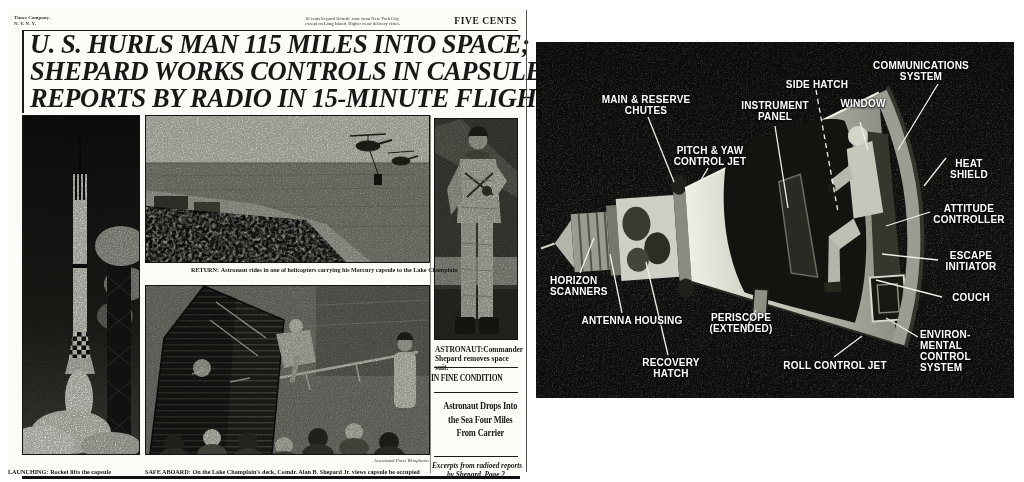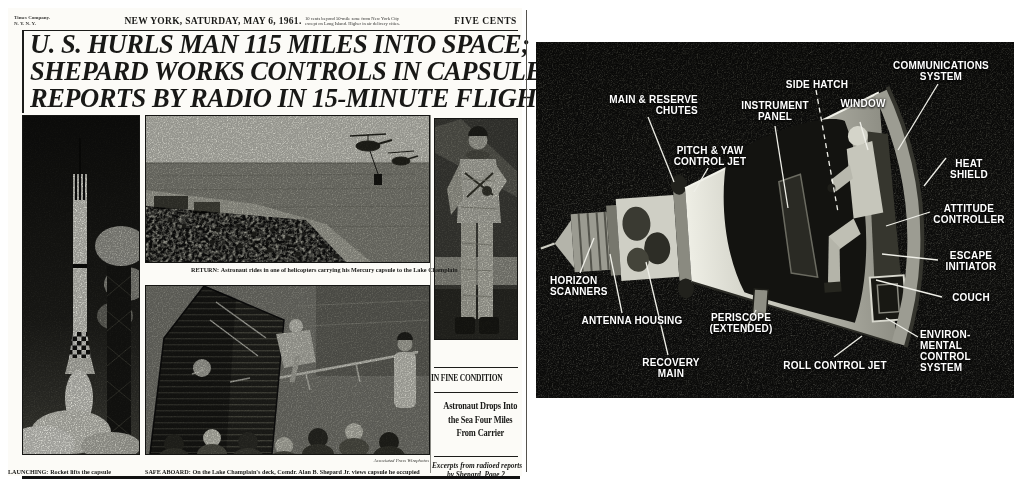--- a/index.html
+++ b/index.html
@@ -36,26 +36,26 @@
   #sb-sub span{display:inline-block;white-space:pre;font-weight:bold;font-size:10.5px;line-height:13.5px;transform:scaleX(.8);transform-origin:center top;letter-spacing:-.2px;}
   #sb-note{position:absolute;left:424px;top:453px;width:88px;text-align:center;font-size:7.3px;line-height:9px;font-style:italic;font-weight:bold;white-space:pre;}
   #bottom-rule{position:absolute;left:14px;top:468px;width:498px;border-top:3px solid #111;}
   
   #divider{position:absolute;left:526px;top:10px;height:462px;border-left:1px solid #55534e;}
   #diagram{position:absolute;left:536px;top:42px;width:478px;height:356px;}
   #diagram svg{position:absolute;left:0;top:0;}
   .dlabel{position:absolute;color:var(--label,#fff);font-family:"Liberation Sans",sans-serif;font-weight:bold;
     font-size:10px;line-height:11px;text-align:center;white-space:pre;letter-spacing:.2px;
     text-shadow:0 1px 2px rgba(0,0,0,.95),0 0 3px rgba(0,0,0,.7);}
-  #dl-chutes{left:58px;top:52px;width:104px;text-align:right;}
+  #dl-chutes{left:58px;top:52px;width:104px;}
   #dl-pitchyaw{left:130px;top:103px;width:88px;}
   #dl-instr{left:205px;top:58px;width:68px;}
   #dl-hatch{left:243px;top:37px;width:76px;}
   #dl-window{left:295px;top:56px;width:64px;}
-  #dl-comms{left:348px;top:18px;width:114px;}
+  #dl-comms{left:328px;top:18px;width:114px;}
   #dl-heat{left:404px;top:116px;width:58px;}
   #dl-attitude{left:396px;top:161px;width:74px;}
   #dl-escape{left:404px;top:208px;width:62px;}
   #dl-couch{left:408px;top:250px;width:54px;}
   #dl-env{left:384px;top:287px;width:70px;text-align:left;}
   #dl-horizon{left:14px;top:233px;width:66px;text-align:left;}
   #dl-antenna{left:40px;top:273px;width:112px;}
   #dl-recovery{left:100px;top:315px;width:70px;}
   #dl-periscope{left:164px;top:270px;width:82px;}
   #dl-roll{left:236px;top:318px;width:126px;}
@@ -100,21 +100,20 @@
         <stop offset="1" stop-color="#50504a"></stop>
     </linearGradient>
   </defs>
 </svg>
 
 <div id="newspaper">
   <div id="masthead-left">
     <div>Times Company.</div>
     <div>N. Y. N. Y.</div>
   </div>
-  <div id="dateline">NEW YORK, SATURDAY, MAY 6, 1961.</div>
   <div id="fineprint">
     <div>10 cents beyond 50-mile zone from New York City</div>
     <div>except on Long Island. Higher in air delivery cities.</div>
   </div>
   <div id="price">FIVE CENTS</div>
   <div id="mast-rule"></div>
 
   <div id="headline-block">
     <div class="hl">U. S. HURLS MAN 115 MILES INTO SPACE;</div>
     <div class="hl">SHEPARD WORKS CONTROLS IN CAPSULE,</div>
@@ -293,20 +292,23 @@
 
   <div class="cap" id="cap-launching">
     <span class="squeeze"><b>LAUNCHING:</b><span>Rocket lifts the capsule</span></span>
   </div>
   <div class="cap" id="cap-return">
     <span class="squeeze"><b>RETURN:</b><span>Astronaut rides in one of helicopters carrying his Mercury capsule to the Lake Champlain</span></span>
   </div>
   <div id="credit">Associated Press Wirephotos</div>
   <div class="cap" id="cap-safe">
     <span class="squeeze"><b>SAFE ABOARD:</b><span>On the Lake Champlain's deck, Comdr. Alan B. Shepard Jr. views capsule he occupied</span></span>
+  </div>
+  <div id="cap-astro">
+    <b>ASTRONAUT:</b><span>Commander Shepard removes space suit.</span>
   </div>
 
   <div id="rule-v-right"></div>
   <div class="sbrule" id="sb-rule1"></div>
   <div id="sb-head"><span>IN FINE CONDITION</span></div>
   <div class="sbrule" id="sb-rule2"></div>
   <div id="sb-sub"><span>Astronaut Drops Into
 the Sea Four Miles
 From Carrier</span></div>
   <div class="sbrule" id="sb-rule3"></div>
@@ -407,17 +409,17 @@
 INITIATOR</div>
   <div class="dlabel" id="dl-couch">COUCH</div>
   <div class="dlabel" id="dl-env">ENVIRON-
 MENTAL
 CONTROL
 SYSTEM</div>
   <div class="dlabel" id="dl-horizon">HORIZON
 SCANNERS</div>
   <div class="dlabel" id="dl-antenna">ANTENNA HOUSING</div>
   <div class="dlabel" id="dl-recovery">RECOVERY
-MAIN</div>
+HATCH</div>
   <div class="dlabel" id="dl-periscope">PERISCOPE
 (EXTENDED)</div>
   <div class="dlabel" id="dl-roll">ROLL CONTROL JET</div>
 </div>
 
 </body></html>

